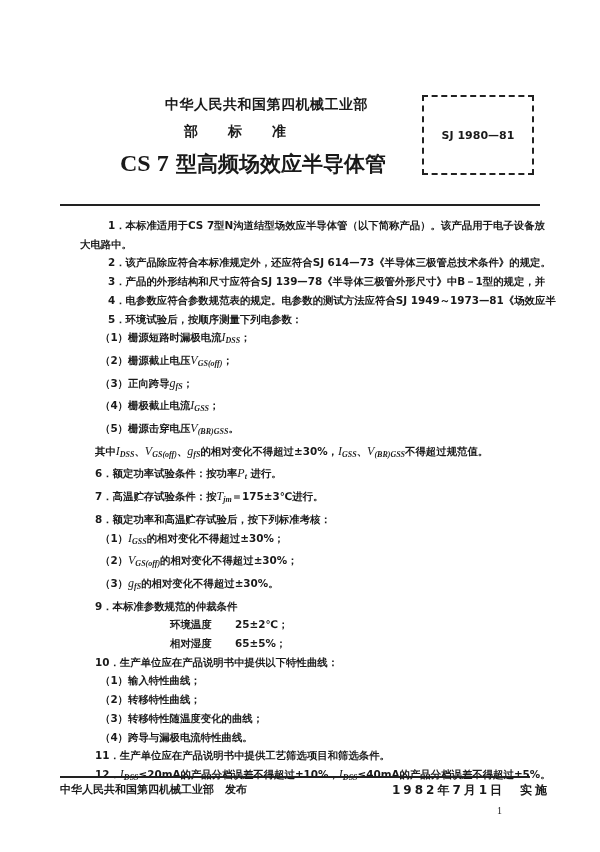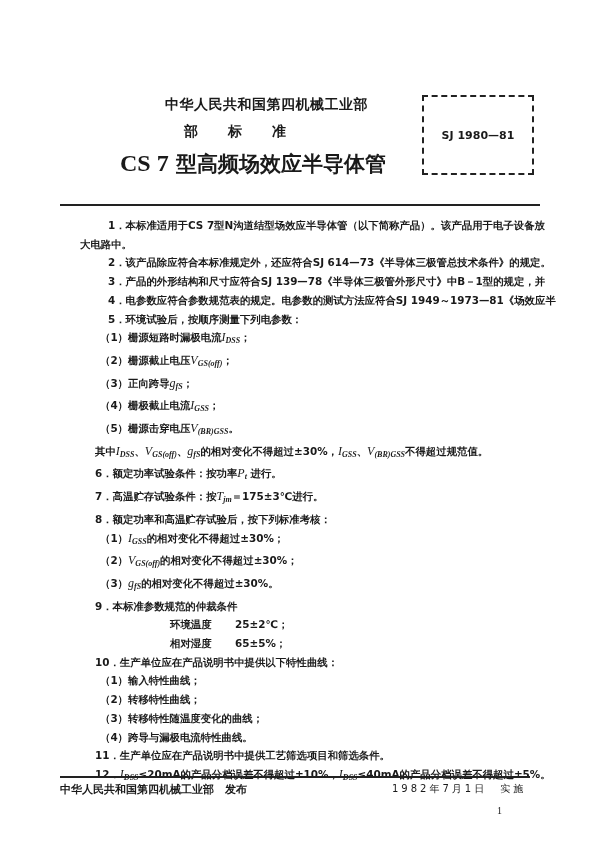--- a/index.html
+++ b/index.html
@@ -21,21 +21,21 @@
   .ind1 { padding-left:28px; }
   .ind2 { padding-left:15px; }
   .ind3 { padding-left:20px; }
   .ind4 { padding-left:15px; }
   .cond { display:flex; padding-left:90px; }
   .cond .k { width:65px; }
   i { font-family:"Liberation Serif", serif; font-style:italic; font-weight:normal; font-size:12px; }
   sub { font-size:8px; vertical-align:-2px; font-family:"Liberation Serif", serif; font-style:italic; }
   .rule-bottom { left:60px; top:776px; width:470px; height:2px; background:#222; }
   .footer-left { left:60px; top:782px; font-size:11px; font-weight:bold; }
-  .footer-right { left:392px; top:782px; font-size:10px; font-weight:normal; letter-spacing:3px; }
+  .footer-right { left:392px; top:782px; font-size:12px; font-weight:bold; letter-spacing:3px; }
   .page-num { left:497px; top:805px; font-size:10px; font-family:"Liberation Serif", serif; }
 </style>
 </head>
 <body>
 
 <div class="abs ministry">中华人民共和国第四机械工业部</div>
 <div class="abs std-type">
   <span>部</span><span>标</span><span>准</span>
 </div>
 <div class="abs title">

